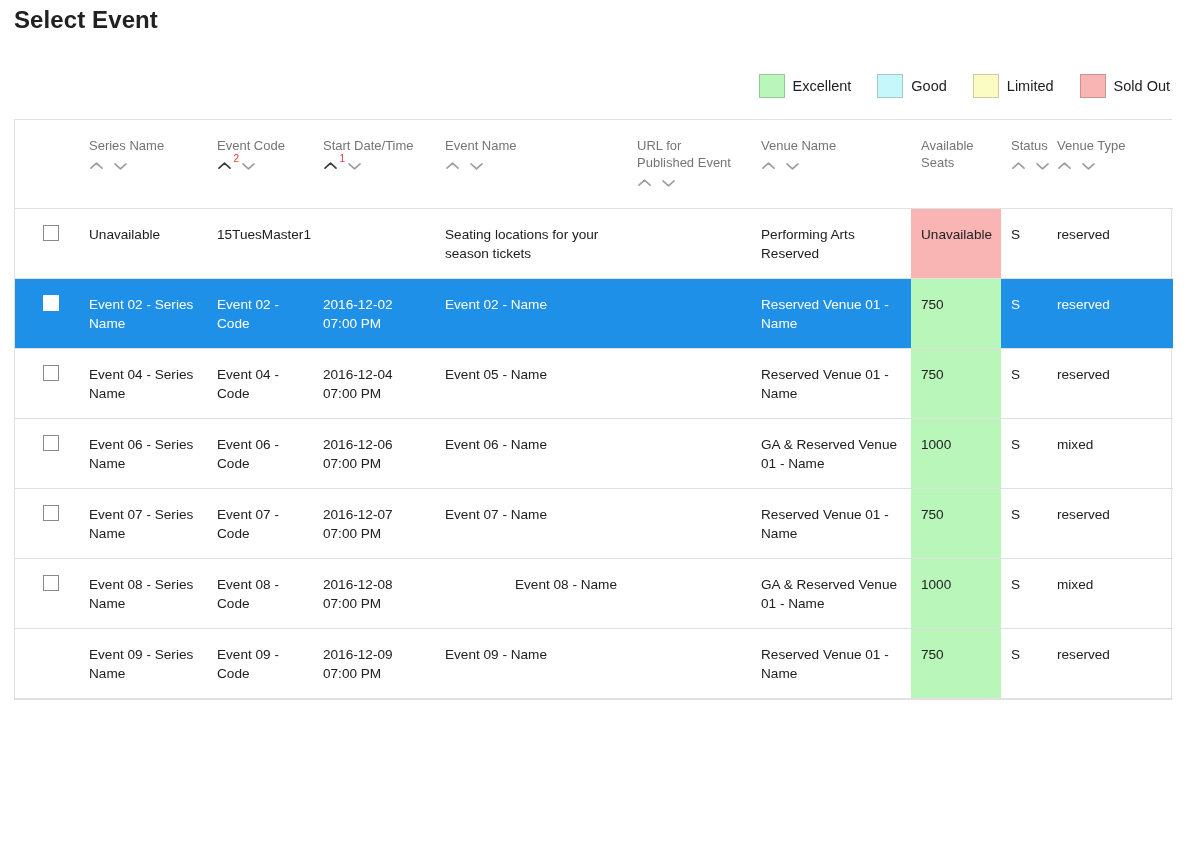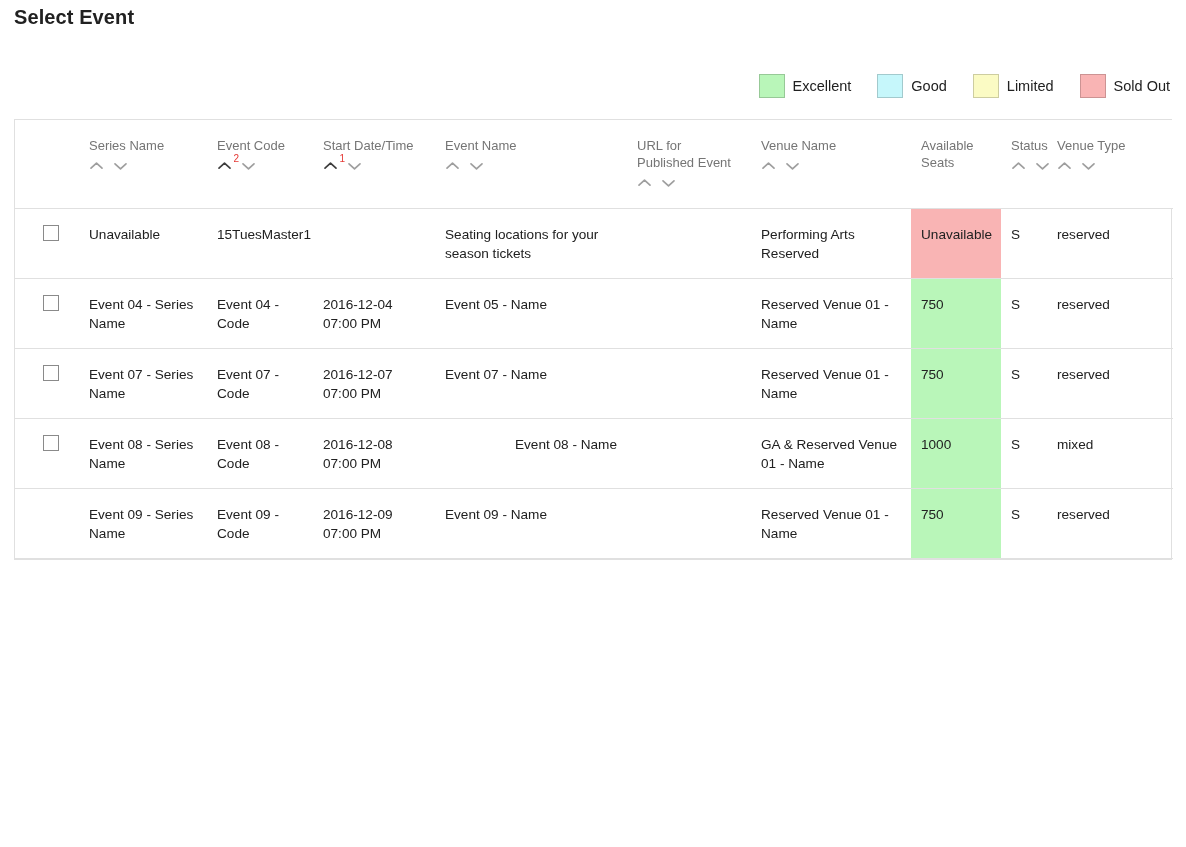--- a/index.html
+++ b/index.html
@@ -14,21 +14,21 @@
     color: #212121;
     overflow: hidden;
     position: relative;
   }
 
   
   .page-title {
     position: absolute;
     left: 14px;
     top: 6px;
-    font-size: 20px;
+    font-size: 24px;
     font-weight: bold;
     color: #212121;
     letter-spacing: 0.1px;
   }
 
   
   .legend {
     position: absolute;
     right: 16px;
     top: 74px;
@@ -337,33 +337,61 @@
           <td style="padding-left: 10px;">Unavailable</td>
           <td style="padding-left: 10px;">15TuesMaster1</td>
           <td style="padding-left: 10px;"></td>
           <td style="padding-left: 10px;">Seating locations for your season tickets</td>
           <td style="padding-left: 10px;"></td>
           <td style="padding-left: 10px;">Performing Arts Reserved</td>
           <td class="seats soldout" style="padding-left: 10px;">Unavailable</td>
           <td style="padding-left: 10px;">S</td>
           <td style="padding-left: 10px;">reserved</td>
         </tr>
+        <tr class="selected">
+          <td class="checkcell">
+            <span class="checkbox"></span>
+          </td>
+          <td style="padding-left: 10px;">Event 02 - Series Name</td>
+          <td style="padding-left: 10px;">Event 02 - Code</td>
+          <td style="padding-left: 10px;">2016-12-02 07:00 PM</td>
+          <td style="padding-left: 10px;">Event 02 - Name</td>
+          <td style="padding-left: 10px;"></td>
+          <td style="padding-left: 10px;">Reserved Venue 01 - Name</td>
+          <td class="seats excellent" style="padding-left: 10px;">750</td>
+          <td style="padding-left: 10px;">S</td>
+          <td style="padding-left: 10px;">reserved</td>
+        </tr>
         <tr>
           <td class="checkcell">
             <span class="checkbox"></span>
           </td>
           <td style="padding-left: 10px;">Event 04 - Series Name</td>
           <td style="padding-left: 10px;">Event 04 - Code</td>
           <td style="padding-left: 10px;">2016-12-04 07:00 PM</td>
           <td style="padding-left: 10px;">Event 05 - Name</td>
           <td style="padding-left: 10px;"></td>
           <td style="padding-left: 10px;">Reserved Venue 01 - Name</td>
           <td class="seats excellent" style="padding-left: 10px;">750</td>
           <td style="padding-left: 10px;">S</td>
           <td style="padding-left: 10px;">reserved</td>
+        </tr>
+        <tr>
+          <td class="checkcell">
+            <span class="checkbox"></span>
+          </td>
+          <td style="padding-left: 10px;">Event 06 - Series Name</td>
+          <td style="padding-left: 10px;">Event 06 - Code</td>
+          <td style="padding-left: 10px;">2016-12-06 07:00 PM</td>
+          <td style="padding-left: 10px;">Event 06 - Name</td>
+          <td style="padding-left: 10px;"></td>
+          <td style="padding-left: 10px;">GA &amp; Reserved Venue 01 - Name</td>
+          <td class="seats excellent" style="padding-left: 10px;">1000</td>
+          <td style="padding-left: 10px;">S</td>
+          <td style="padding-left: 10px;">mixed</td>
         </tr>
         <tr>
           <td class="checkcell">
             <span class="checkbox"></span>
           </td>
           <td style="padding-left: 10px;">Event 07 - Series Name</td>
           <td style="padding-left: 10px;">Event 07 - Code</td>
           <td style="padding-left: 10px;">2016-12-07 07:00 PM</td>
           <td style="padding-left: 10px;">Event 07 - Name</td>
           <td style="padding-left: 10px;"></td>

